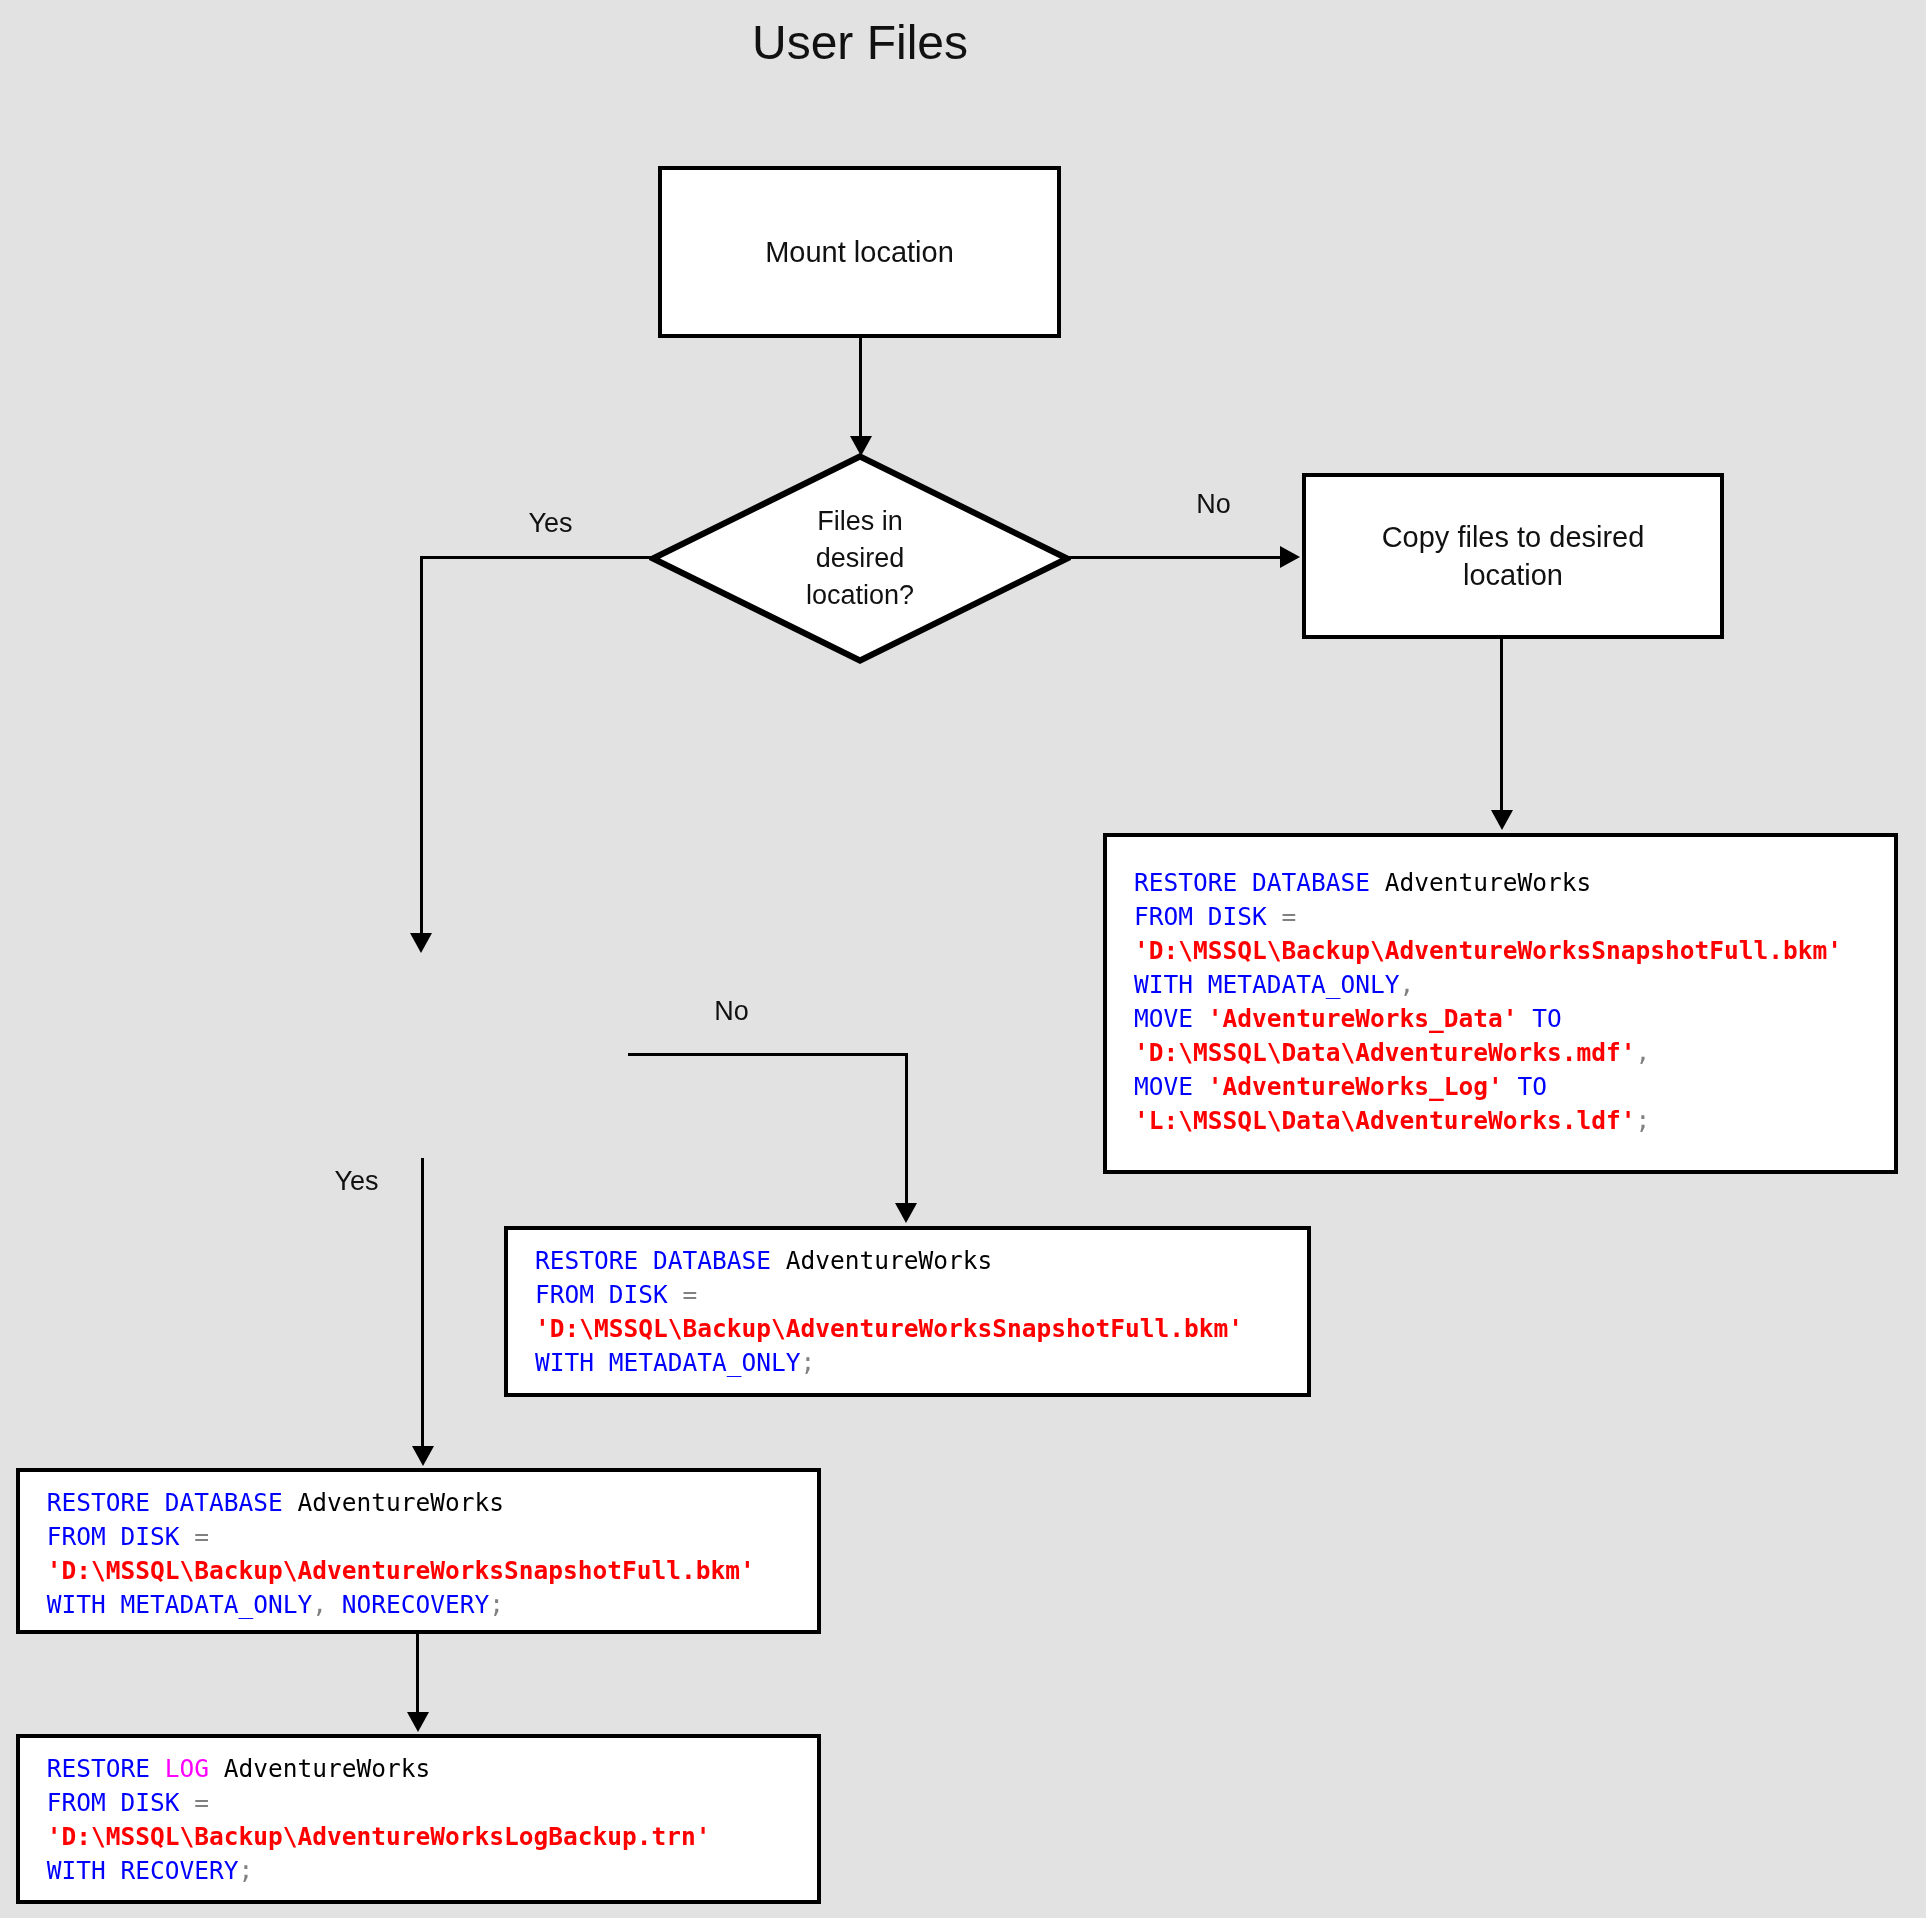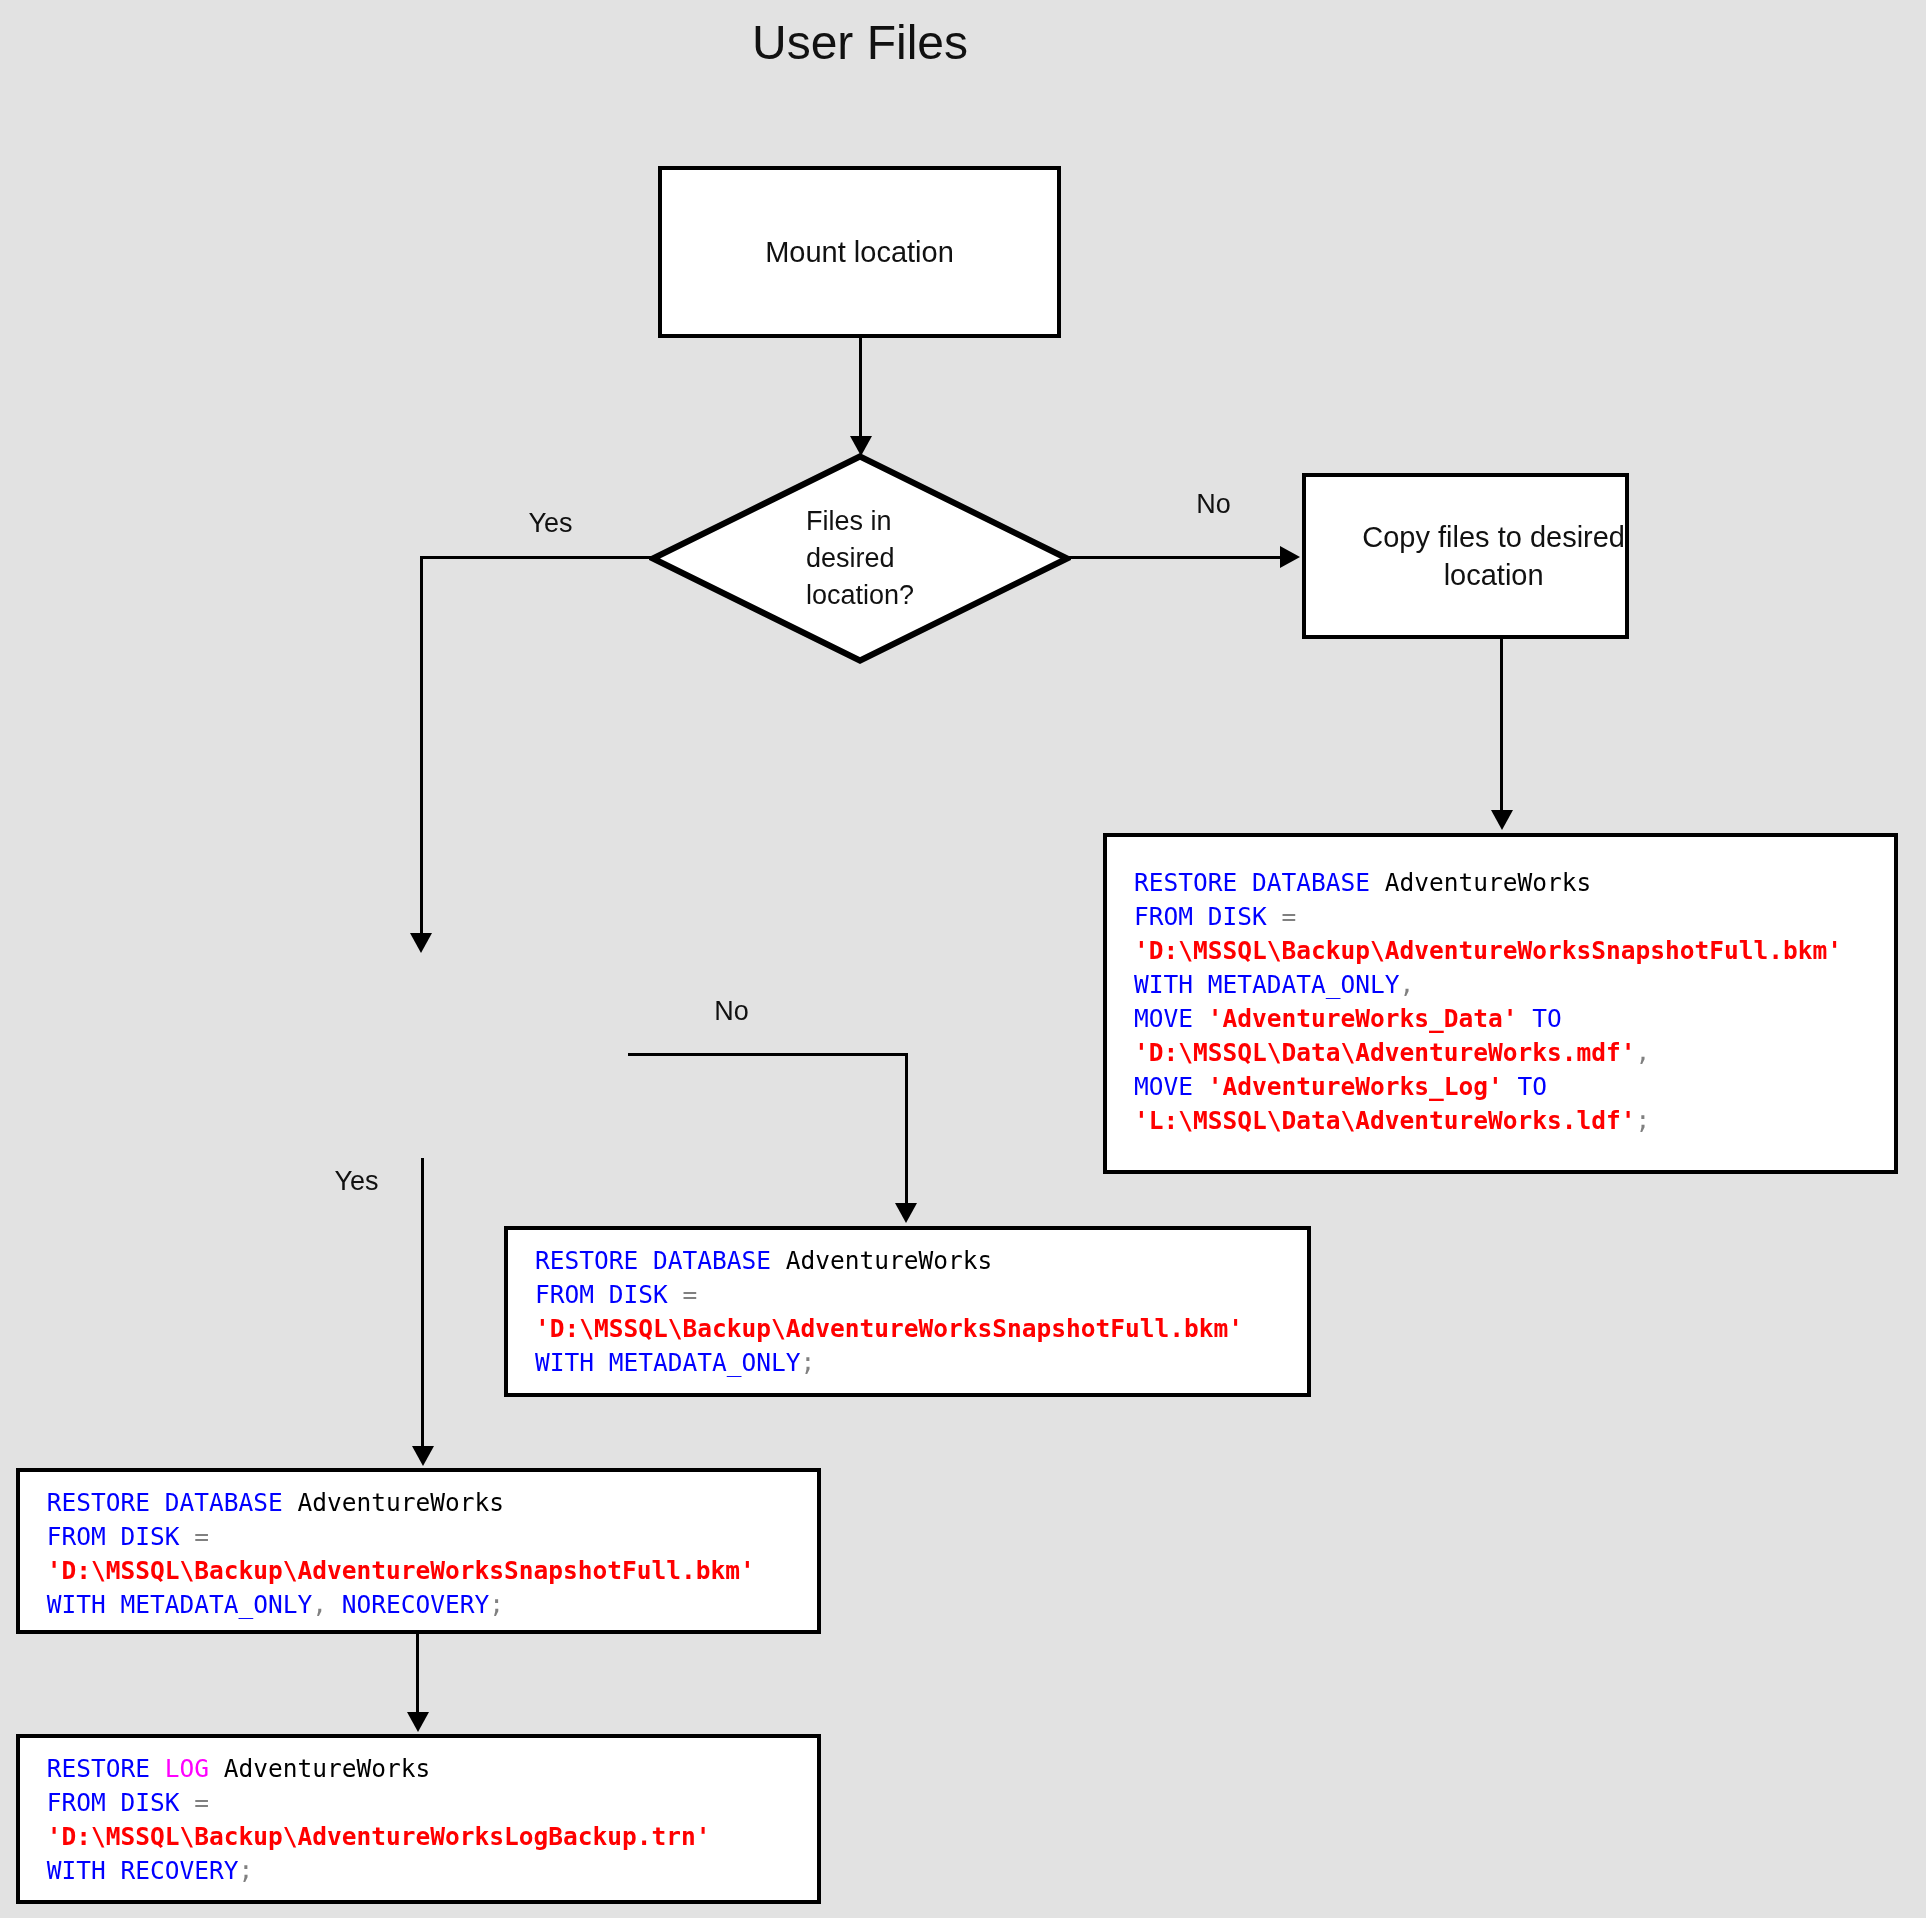--- a/index.html
+++ b/index.html
@@ -26,21 +26,21 @@
     border:4.8px solid var(--line);
     display:flex;align-items:center;justify-content:center;
     text-align:center;font-size:29px;color:#111;
     white-space:pre-line;line-height:38px;
   }
 
   .diamond-wrap{position:absolute;width:422px;height:213px;}
   .diamond-wrap svg{position:absolute;left:0;top:0;}
   .diamond-label{
     position:absolute;left:0;top:0;width:100%;height:100%;
-    display:flex;align-items:center;justify-content:center;text-align:left;
+    display:flex;align-items:center;justify-content:center;text-align:center;
     font-size:27px;line-height:37px;color:#111;white-space:pre-line;
   }
 
   .edge{position:absolute;background:var(--line);}
   .head-down{
     position:absolute;width:0;height:0;
     border-left:11px solid transparent;border-right:11px solid transparent;
     border-top:20.4px solid var(--line);
   }
   .head-right{
@@ -91,21 +91,21 @@
 
   <div class="edge-label" style="left:496px;top:508px;">Yes</div>
   <div class="edge" style="left:420px;top:556px;width:236px;height:2.7px;"></div>
   <div class="edge" style="left:420px;top:556px;width:2.7px;height:380px;"></div>
   <div class="head-down" style="left:410px;top:933px;"></div>
 
   <div class="edge-label" style="left:1159px;top:489px;">No</div>
   <div class="edge" style="left:1066px;top:556px;width:216px;height:2.7px;"></div>
   <div class="head-right" style="left:1280px;top:546px;"></div>
 
-  <div class="node" style="left:1302px;top:473px;width:327px;height:166px;justify-content:flex-end;">
+  <div class="node" style="left:1302px;top:473px;width:422px;height:166px;">
     <span>Copy files to desired
 location</span>
   </div>
 
   <div class="edge" style="left:1500px;top:639px;width:2.7px;height:174px;"></div>
   <div class="head-down" style="left:1491px;top:810px;"></div>
 
   <div class="codebox big" style="left:1103px;top:833px;width:795px;height:341px;"><div class="code-line"><span class="seg-kw">RESTORE DATABASE</span><span class="seg-id"> </span><span class="seg-id">AdventureWorks</span></div><div class="code-line"><span class="seg-kw">FROM DISK</span><span class="seg-id"> </span><span class="seg-op">=</span></div><div class="code-line"><span class="seg-str">'D:\MSSQL\Backup\AdventureWorksSnapshotFull.bkm'</span></div><div class="code-line"><span class="seg-kw">WITH METADATA_ONLY</span><span class="seg-op">,</span></div><div class="code-line"><span class="seg-kw">MOVE</span><span class="seg-id"> </span><span class="seg-str">'AdventureWorks_Data'</span><span class="seg-id"> </span><span class="seg-kw">TO</span></div><div class="code-line"><span class="seg-str">'D:\MSSQL\Data\AdventureWorks.mdf'</span><span class="seg-op">,</span></div><div class="code-line"><span class="seg-kw">MOVE</span><span class="seg-id"> </span><span class="seg-str">'AdventureWorks_Log'</span><span class="seg-id"> </span><span class="seg-kw">TO</span></div><div class="code-line"><span class="seg-str">'L:\MSSQL\Data\AdventureWorks.ldf'</span><span class="seg-op">;</span></div></div>
 
 

